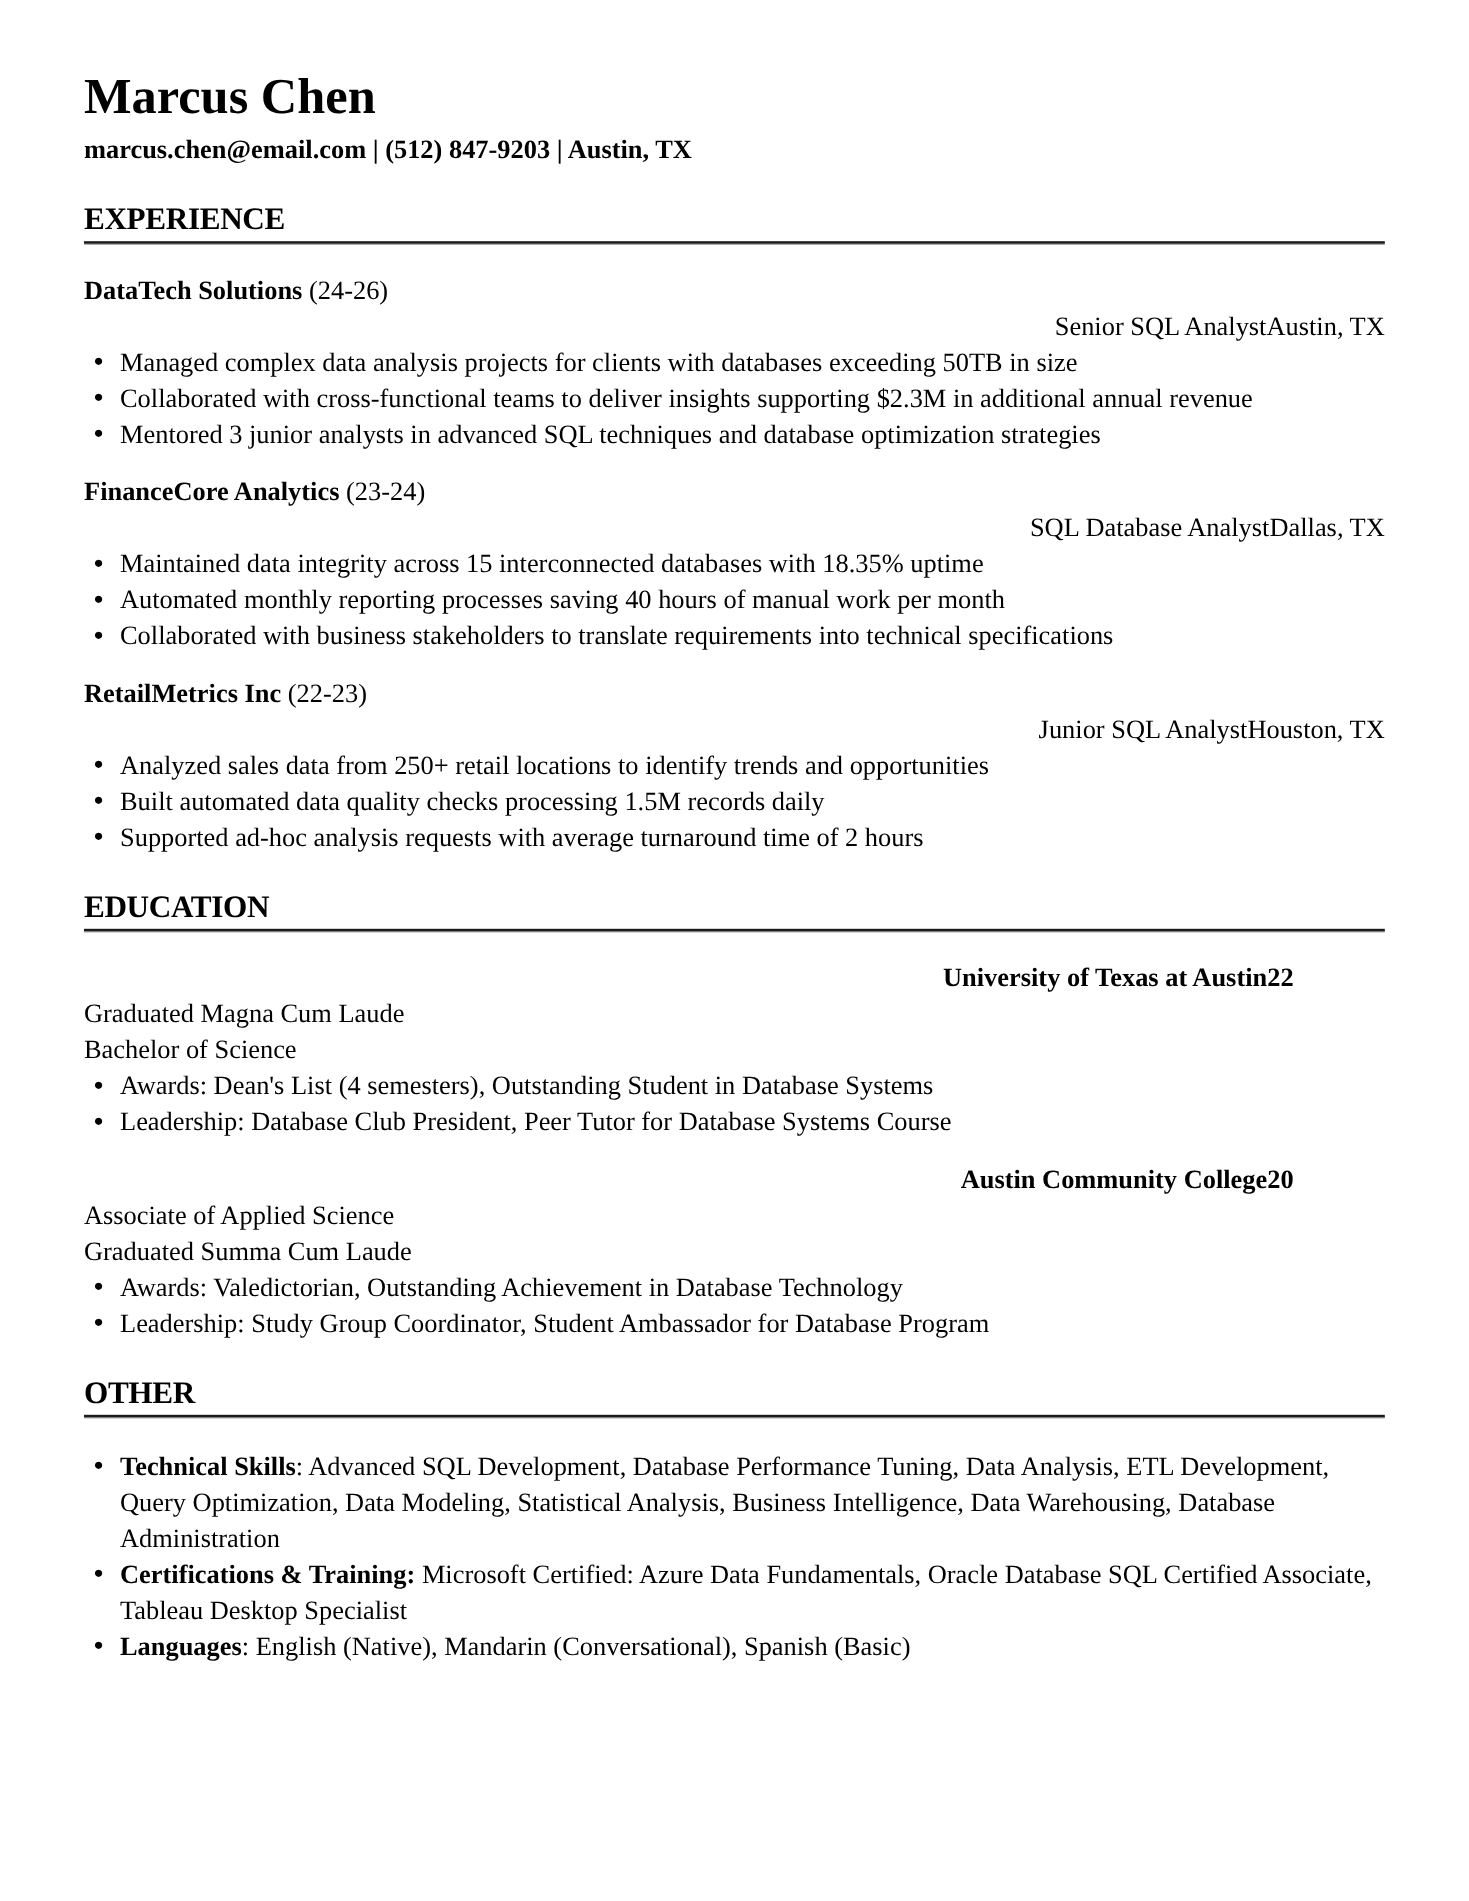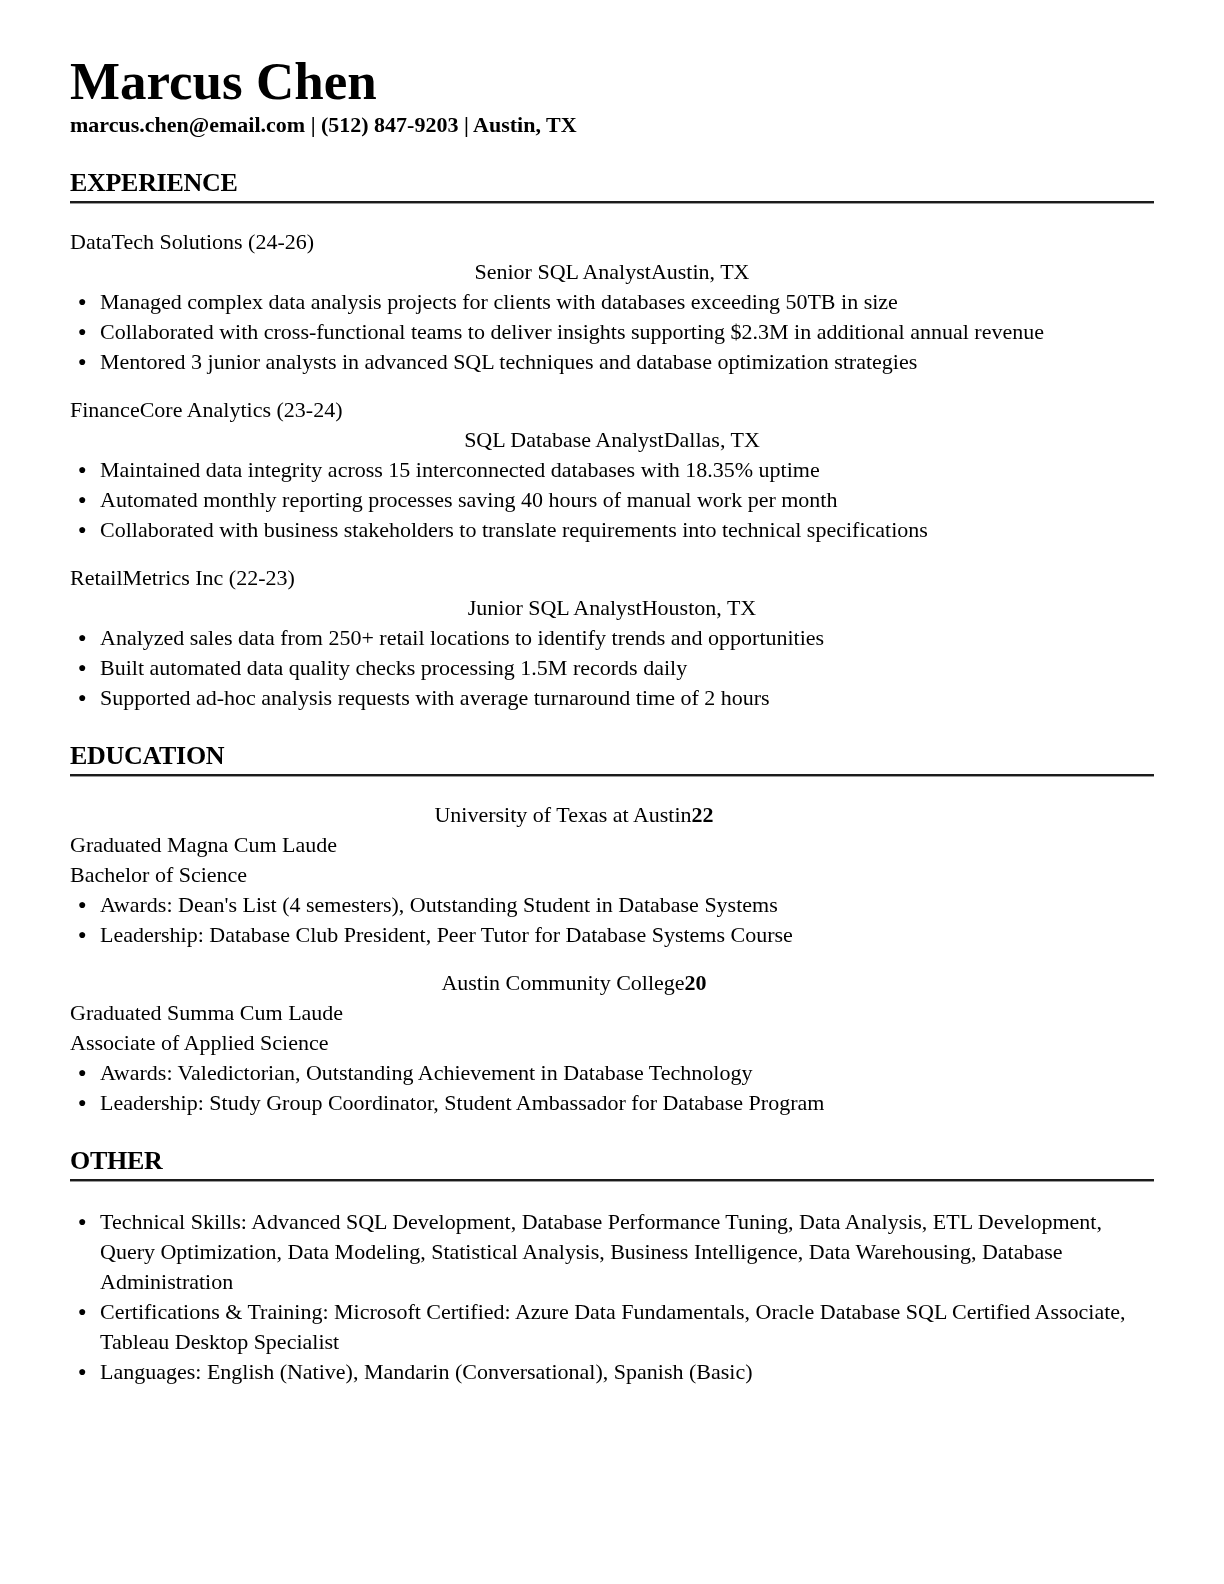--- a/index.html
+++ b/index.html
@@ -9,21 +9,21 @@
     height: 1584px;
     box-sizing: border-box;
     padding: 54px 70px 0 70px;
     background: #ffffff;
     color: #000000;
     font-family: "Liberation Serif", "DejaVu Serif", serif;
     font-size: 22px;
     line-height: 30px;
   }
   .name {
-    font-size: 53px;
+    font-size: 42px;
     line-height: 54px;
     font-weight: bold;
     margin: 0;
   }
   .contact { margin-top: 2px; font-weight: bold; }
 
   .section { margin-top: 28px; }
   .section-title {
     font-size: 26px;
     line-height: 30px;
@@ -34,24 +34,24 @@
     height: 2px;
     background: #1b1b1b;
     box-shadow: 0 1px 0 #9a9a9a;
     margin-top: 3px;
   }
 
   .entry { margin-top: 24px; }
   .entry + .entry { margin-top: 18px; }
 
   .company-line { line-height: 30px; }
-  .b { font-weight: normal; }
+  .b { font-weight: bold; }
   .row {
     display: flex;
-    justify-content: center;
+    justify-content: flex-end;
     line-height: 30px;
   }
   .year {
     font-weight: bold;
     margin-right: 76px;
   }
 
   .bullets { margin-top: 0; }
   .other-bullets { margin-top: 26px; }
   .bullet { display: flex; line-height: 30px; }
@@ -173,22 +173,22 @@
           <span class="text">Leadership: Database Club President, Peer Tutor for Database Systems Course</span>
         </div>
       </div>
     </div>
 
     <div class="entry">
       <div class="row">
         <span class="b">Austin Community College</span>
         <span class="year">20</span>
       </div>
+      <div>Associate of Applied Science</div>
       <div>Graduated Summa Cum Laude</div>
-      <div>Associate of Applied Science</div>
       <div class="bullets">
         <div class="bullet">
           <span class="dot">●</span>
           <span class="text">Awards: Valedictorian, Outstanding Achievement in Database Technology</span>
         </div>
         <div class="bullet">
           <span class="dot">●</span>
           <span class="text">Leadership: Study Group Coordinator, Student Ambassador for Database Program</span>
         </div>
       </div>

